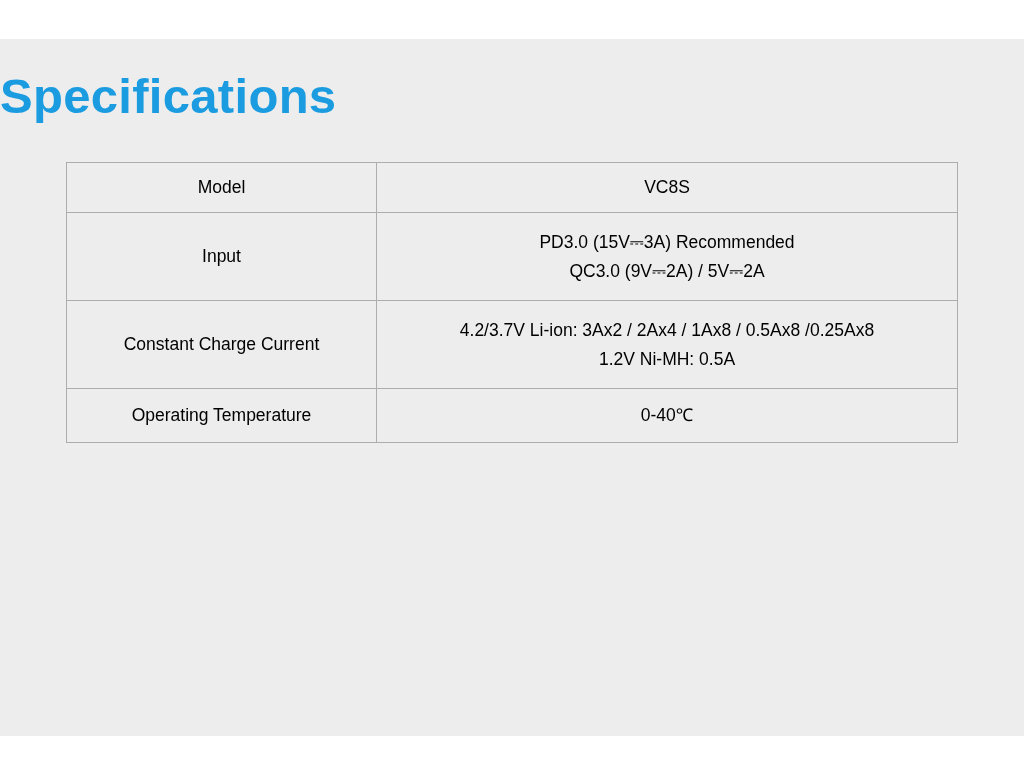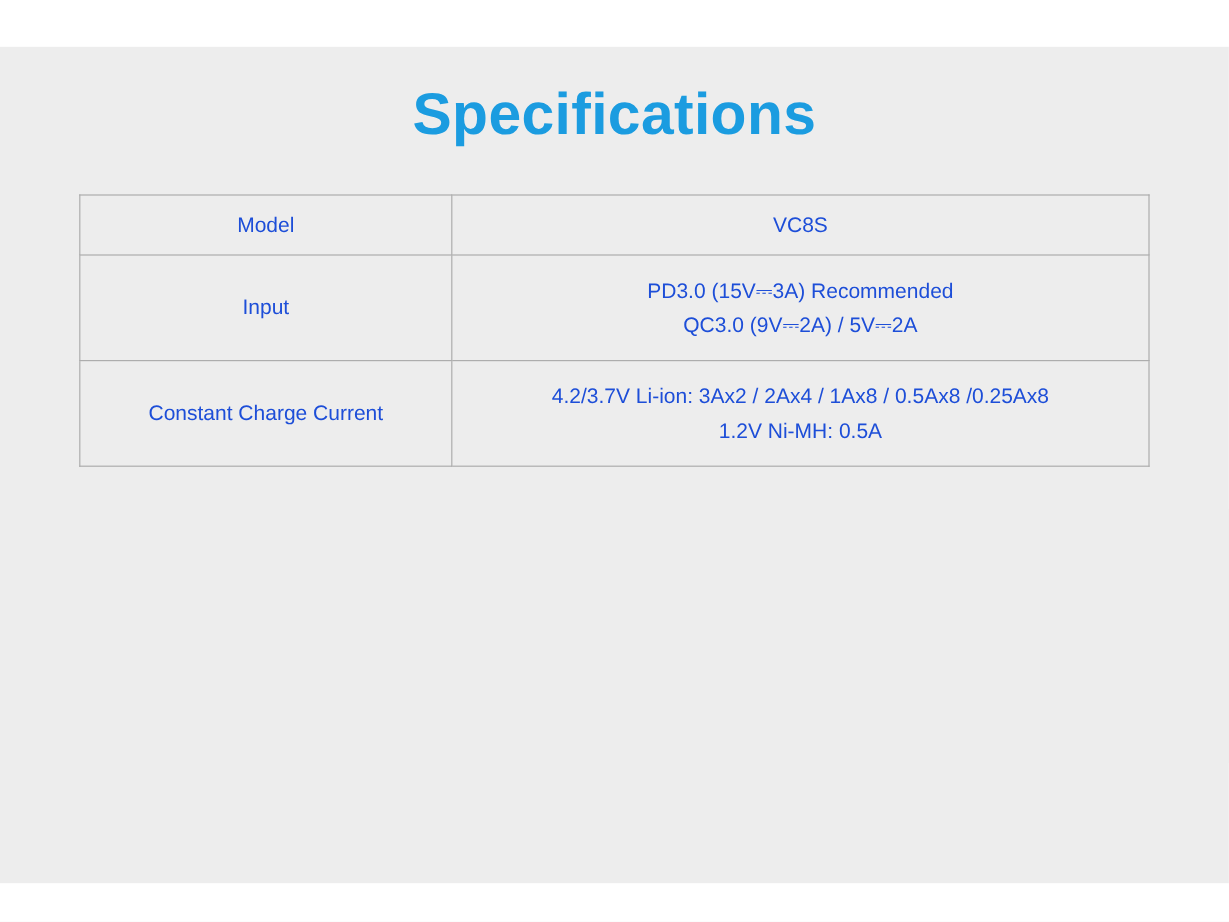--- a/index.html
+++ b/index.html
@@ -31,21 +31,21 @@
     width: 1024px;
     height: 697px;
     background: #ededed;
   }
 
   .page-title {
     position: absolute;
     left: 0;
     top: 72px;
     width: 1024px;
-    text-align: center;
+    text-align: left;
     font-size: 49px;
     font-weight: bold;
     letter-spacing: 0.3px;
     color: #1b9ce0;
     line-height: 1.0;
     white-space: nowrap;
   }
 
   .spec-table-wrap {
     position: absolute;
@@ -59,21 +59,21 @@
     border-collapse: collapse;
     table-layout: fixed;
     background: #ededed;
   }
 
   table.spec-table col.c-label { width: 310px; }
   table.spec-table col.c-value { width: 581px; }
 
   table.spec-table td {
     border: 1px solid #adadad;
-    color: #1d4ed8;
+    color: #000000;
     font-size: 17.5px;
     text-align: center;
     vertical-align: middle;
     padding: 0 10px;
     line-height: 1.62;
     background: #ededed;
   }
 
   table.spec-table td.cell-label {
     font-size: 17.5px;
@@ -132,20 +132,26 @@
         <tr class="row-tall">
           <td class="cell-label">Constant Charge Current</td>
           <td class="cell-value">
             <span class="value-line">4.2/3.7V Li-ion: 3Ax2 / 2Ax4 / 1Ax8 / 0.5Ax8 /0.25Ax8</span>
             <span class="value-line">1.2V Ni-MH: 0.5A</span>
           </td>
         </tr>
 
 
 
+        <tr class="row-xshort">
+          <td class="cell-label">Operating Temperature</td>
+          <td class="cell-value">
+            <span class="value-line">0-40℃</span>
+          </td>
+        </tr>
 
 
 
       </tbody>
     </table>
   </div>
 
 </div>
 
 </body></html>

